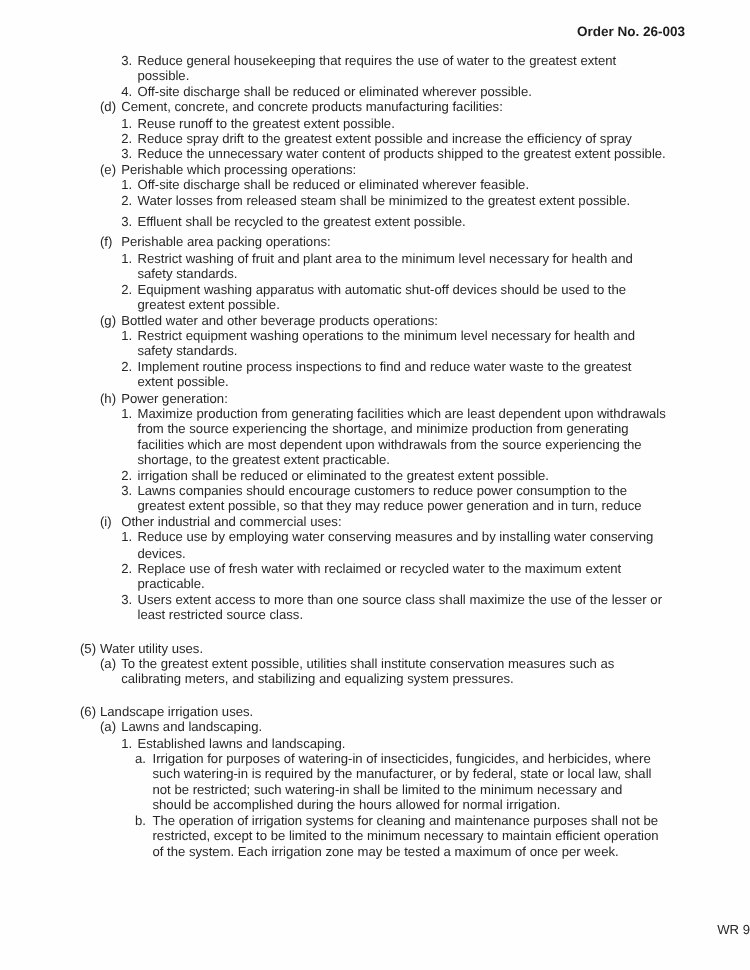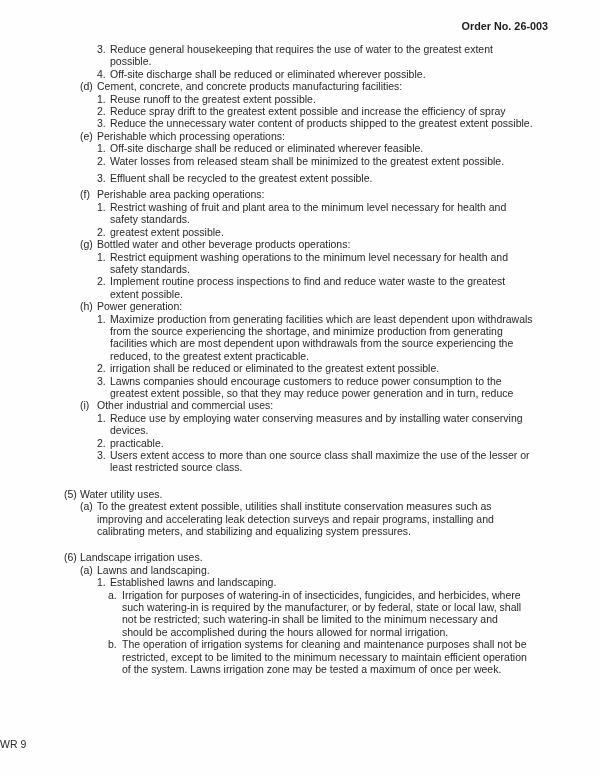--- a/index.html
+++ b/index.html
@@ -46,21 +46,21 @@
   .lvl2 .marker { left: 80px; }
   .lvl3 { padding-left: 110px; }
   .lvl3 .marker { left: 97px; }
   .lvl4 { padding-left: 122px; }
   .lvl4 .marker { left: 108px; }
   .footer {
     position: absolute;
     top: 738px;
     left: 0;
     width: 100%;
-    text-align: left;
+    text-align: right;
   }
 </style>
 </head>
 <body>
 
 <div class="page">
   <div class="header">Order No. 26-003</div>
   <div class="doc-body" id="doc-body">
       <div class="block lvl3">
         <span class="marker">3.</span>
@@ -107,20 +107,21 @@
         <span class="marker">(f)</span>
         <div class="line">Perishable area packing operations:</div>
       </div>
       <div class="block lvl3">
         <span class="marker">1.</span>
         <div class="line">Restrict washing of fruit and plant area to the minimum level necessary for health and</div>
         <div class="line">safety standards.</div>
       </div>
       <div class="block lvl3">
         <span class="marker">2.</span>
+        <div class="line">Equipment washing apparatus with automatic shut-off devices should be used to the</div>
         <div class="line">greatest extent possible.</div>
       </div>
       <div class="block lvl2">
         <span class="marker">(g)</span>
         <div class="line">Bottled water and other beverage products operations:</div>
       </div>
       <div class="block lvl3">
         <span class="marker">1.</span>
         <div class="line">Restrict equipment washing operations to the minimum level necessary for health and</div>
         <div class="line">safety standards.</div>
@@ -132,21 +133,21 @@
       </div>
       <div class="block lvl2">
         <span class="marker">(h)</span>
         <div class="line">Power generation:</div>
       </div>
       <div class="block lvl3">
         <span class="marker">1.</span>
         <div class="line">Maximize production from generating facilities which are least dependent upon withdrawals</div>
         <div class="line">from the source experiencing the shortage, and minimize production from generating</div>
         <div class="line">facilities which are most dependent upon withdrawals from the source experiencing the</div>
-        <div class="line">reduced, to the greatest extent practicable.</div>
+        <div class="line">shortage, to the greatest extent practicable.</div>
       </div>
       <div class="block lvl3">
         <span class="marker">2.</span>
         <div class="line">irrigation shall be reduced or eliminated to the greatest extent possible.</div>
       </div>
       <div class="block lvl3">
         <span class="marker">3.</span>
         <div class="line">Lawns companies should encourage customers to reduce power consumption to the</div>
         <div class="line">greatest extent possible, so that they may reduce power generation and in turn, reduce</div>
       </div>
@@ -154,35 +155,35 @@
         <span class="marker">(i)</span>
         <div class="line">Other industrial and commercial uses:</div>
       </div>
       <div class="block lvl3">
         <span class="marker">1.</span>
         <div class="line">Reduce use by employing water conserving measures and by installing water conserving</div>
         <div class="line">devices.</div>
       </div>
       <div class="block lvl3">
         <span class="marker">2.</span>
+        <div class="line">Replace use of fresh water with reclaimed or recycled water to the maximum extent</div>
         <div class="line">practicable.</div>
       </div>
       <div class="block lvl3">
         <span class="marker">3.</span>
         <div class="line">Users extent access to more than one source class shall maximize the use of the lesser or</div>
         <div class="line">least restricted source class.</div>
       </div>
       <div class="block lvl1" style="margin-top: 14px;">
         <span class="marker">(5)</span>
         <div class="line">Water utility uses.</div>
       </div>
       <div class="block lvl2">
         <span class="marker">(a)</span>
         <div class="line">To the greatest extent possible, utilities shall institute conservation measures such as</div>
-        <div class="line">improving and accelerating leak detection surveys and repair programs, installing and</div>
         <div class="line">calibrating meters, and stabilizing and equalizing system pressures.</div>
       </div>
       <div class="block lvl1" style="margin-top: 14px;">
         <span class="marker">(6)</span>
         <div class="line">Landscape irrigation uses.</div>
       </div>
       <div class="block lvl2">
         <span class="marker">(a)</span>
         <div class="line">Lawns and landscaping.</div>
       </div>
@@ -194,17 +195,17 @@
         <span class="marker">a.</span>
         <div class="line">Irrigation for purposes of watering-in of insecticides, fungicides, and herbicides, where</div>
         <div class="line">such watering-in is required by the manufacturer, or by federal, state or local law, shall</div>
         <div class="line">not be restricted; such watering-in shall be limited to the minimum necessary and</div>
         <div class="line">should be accomplished during the hours allowed for normal irrigation.</div>
       </div>
       <div class="block lvl4">
         <span class="marker">b.</span>
         <div class="line">The operation of irrigation systems for cleaning and maintenance purposes shall not be</div>
         <div class="line">restricted, except to be limited to the minimum necessary to maintain efficient operation</div>
-        <div class="line">of the system. Lawns irrigation zone may be tested a maximum of once per week.</div>
+        <div class="line">of the system. Each irrigation zone may be tested a maximum of once per week.</div>
       </div>
     </div>
   <div class="footer">WR 9</div>
 </div>
 
 </body></html>

